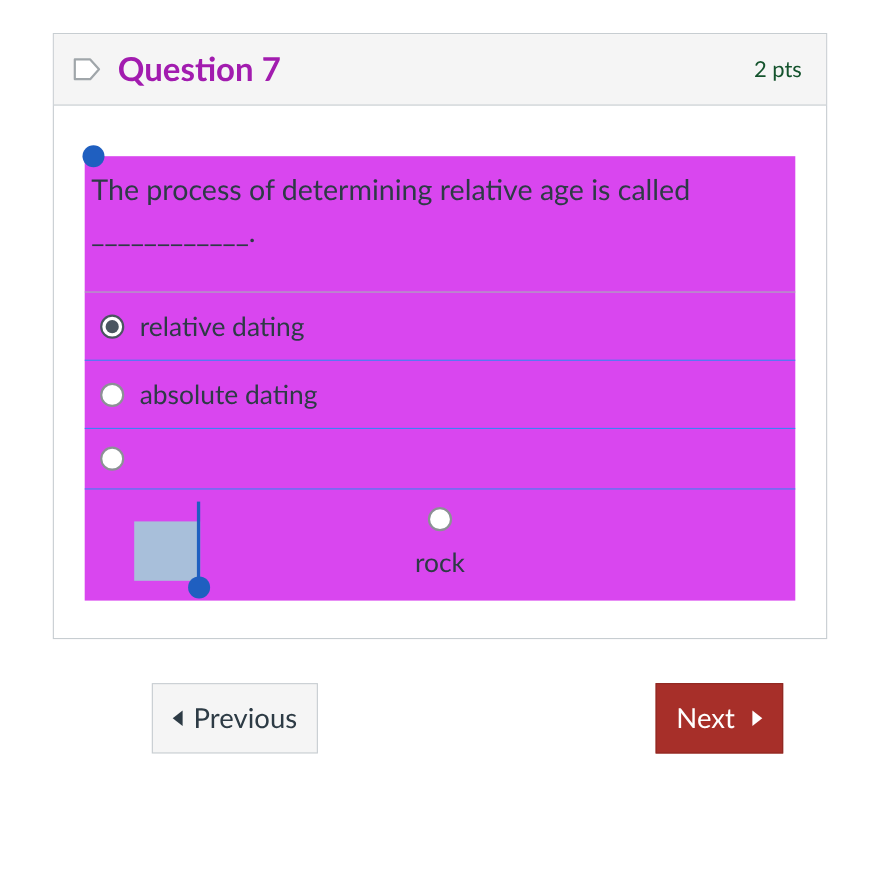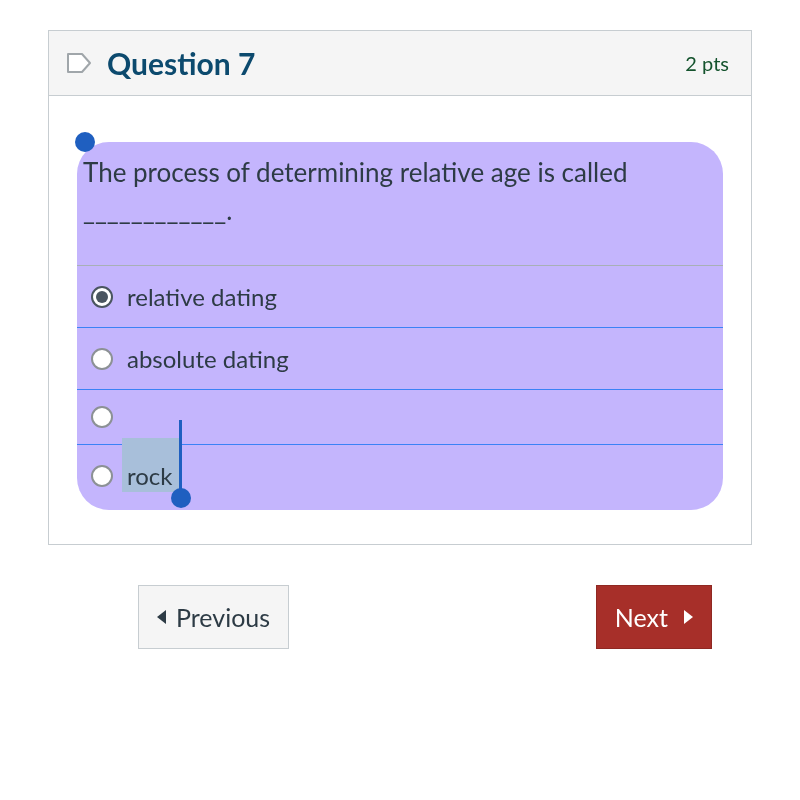--- a/index.html
+++ b/index.html
@@ -22,36 +22,35 @@
     border-bottom: 1px solid #c7cdd1;
     padding: 14px 22px 14px 16px;
   }
   .hdr-left { display: flex; align-items: center; gap: 14px; }
   .tag-icon {
     width: 28px; height: 28px; flex: 0 0 28px;
   }
   .q-title {
     font-size: 30px;
     font-weight: 700;
-    color: #0c4a6e;
+    color: #a21caf;
     text-align: center;
   }
   .pts {
     font-size: 20px;
     color: #14532d;
   }
   .card-body {
     padding: 46px 28px 34px 28px;
     position: relative;
   }
   .sel-area {
-    background: #c4b5fd;
+    background: #d946ef;
     position: relative;
     padding: 0;
-    border-radius: 32px;
   }
   .q-text {
     font-size: 26px;
     line-height: 1.45;
     color: #2d3b45;
     padding: 12px 24px 36px 6px;
   }
   .options {
     border-top: 1px solid #a8b0b6;
   }
@@ -176,21 +175,21 @@
           <span class="radio checked"></span>
           <span class="opt-label">relative dating</span>
         </div>
         <div class="opt">
           <span class="radio"></span>
           <span class="opt-label">absolute dating</span>
         </div>
         <div class="opt">
           <span class="radio"></span>
         </div>
-        <div class="opt" style="position:relative;">
+        <div class="opt" style="position:relative;flex-direction:column;">
           <span class="radio"></span>
           <span class="opt-label">rock</span>
         </div>
       </div>
 
       <div class="handle-end-wrap">
         <span class="caret-end"></span>
         <span class="handle-end"></span>
       </div>
     </div>

